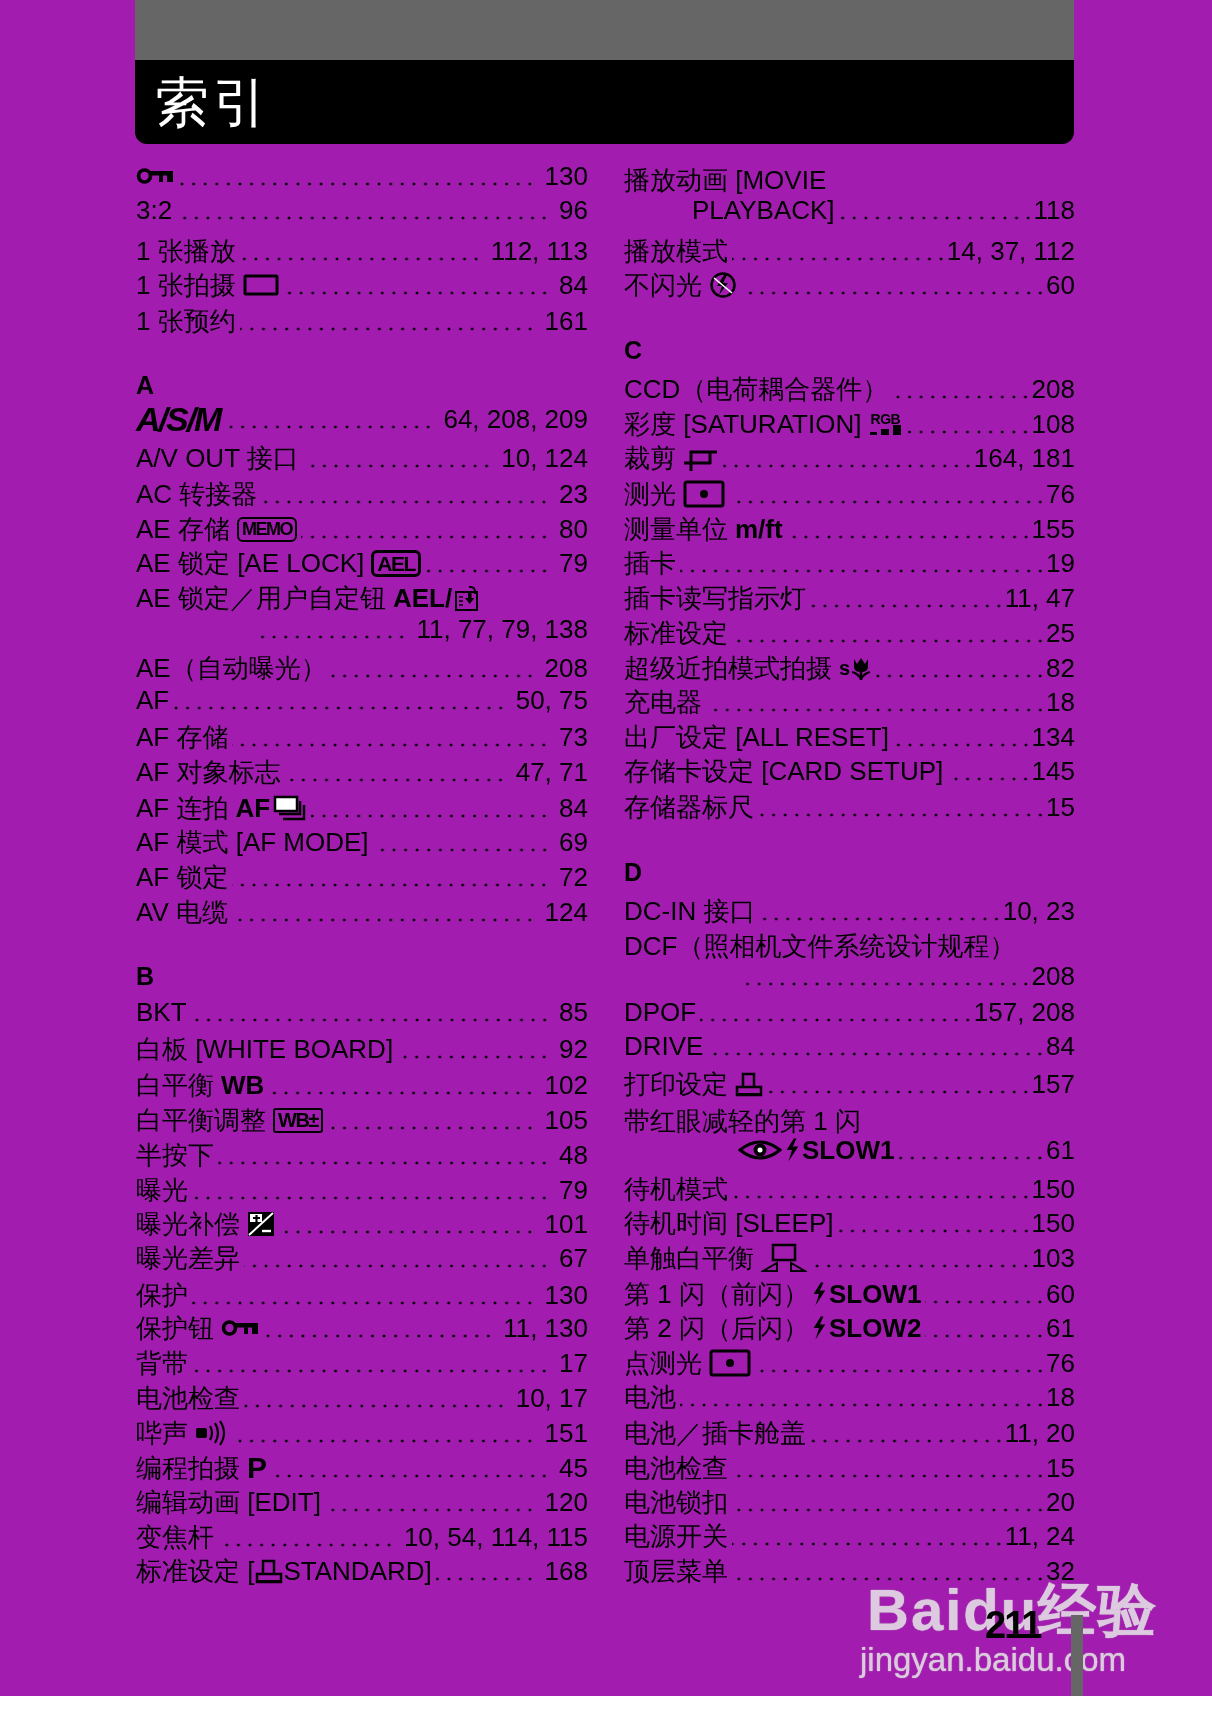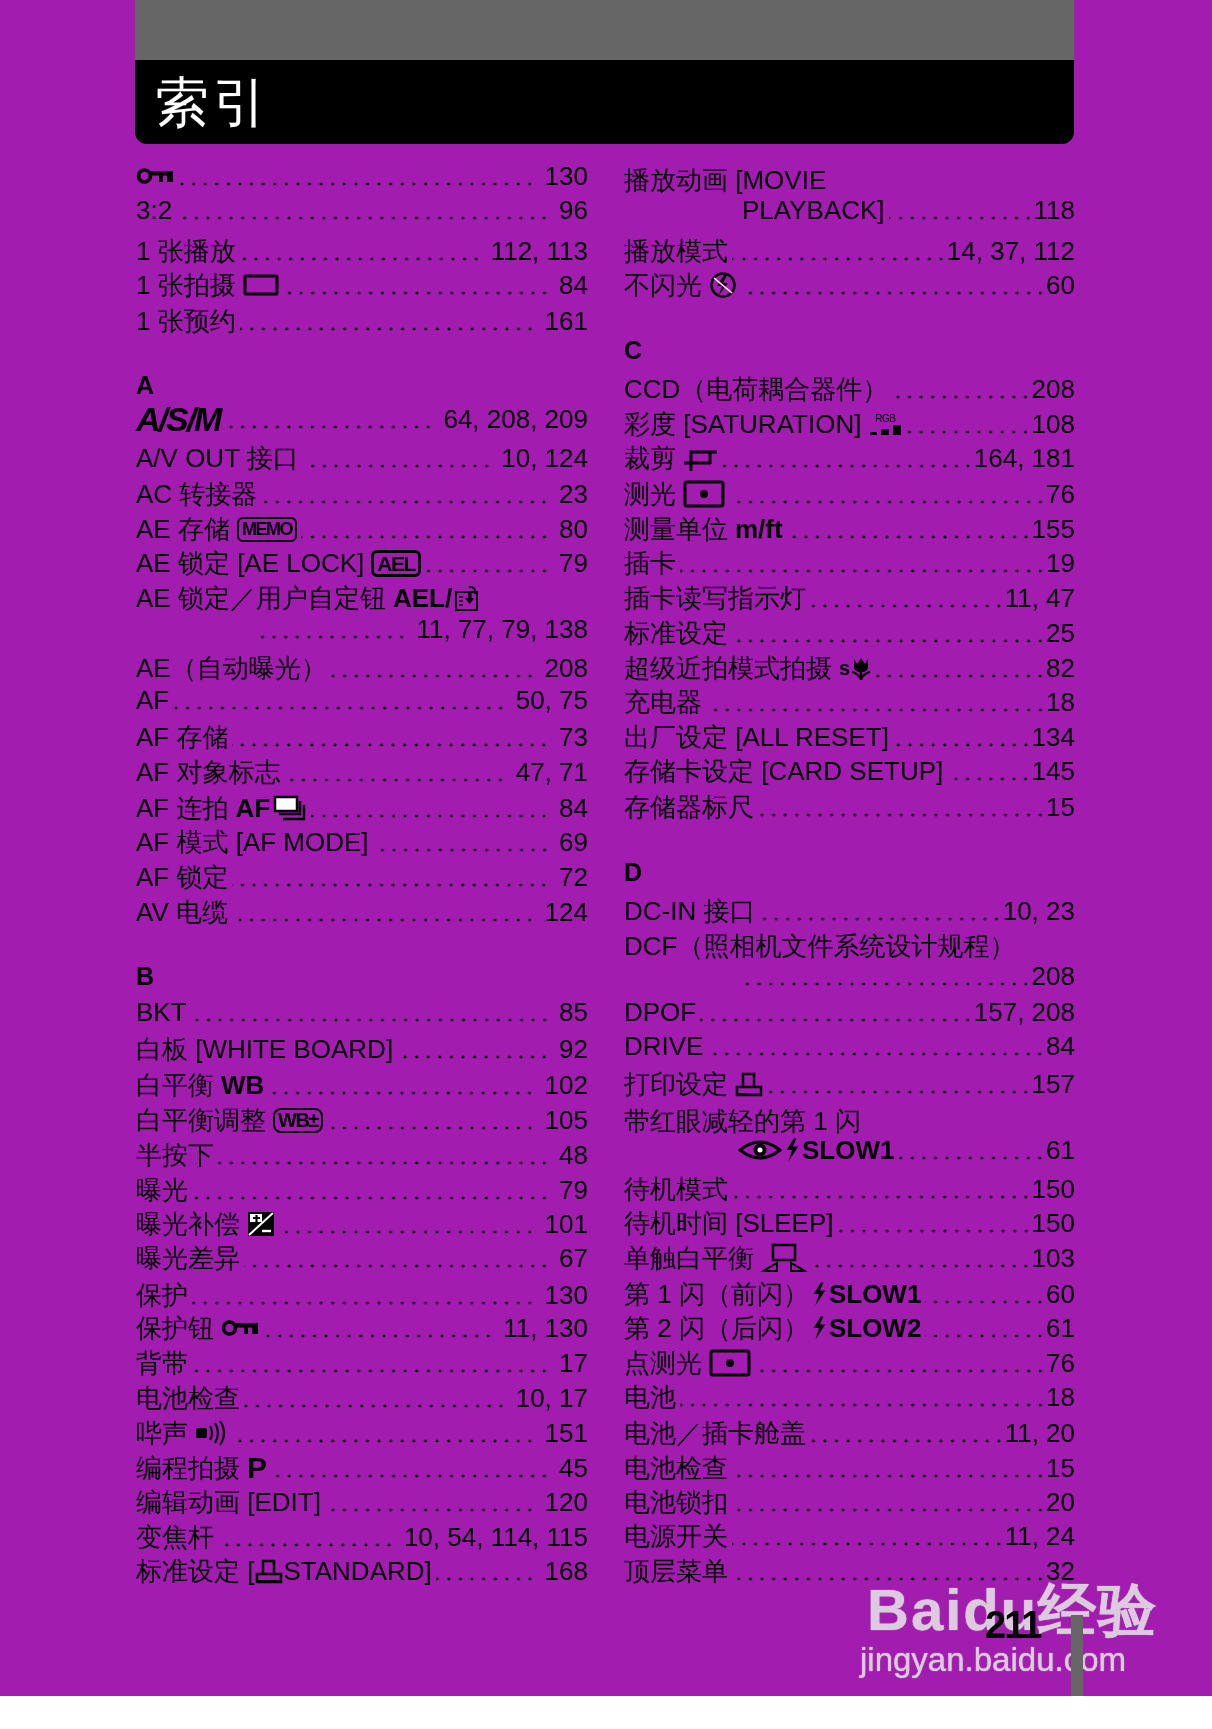--- a/index.html
+++ b/index.html
@@ -16,21 +16,21 @@
         background-image:radial-gradient(circle,#000 0,#000 1.2px,transparent 1.7px);
         background-size:11.6px 4px;background-repeat:repeat-x;background-position:right 0 bottom 7px;margin-left:4px;}
   .L .dots{margin-right:9px;}
   .R .dots{margin-right:0;}
   .bold{font-weight:bold;margin-left:7px;}
   .big{font-size:34px;font-weight:bold;letter-spacing:-2px;font-style:italic;}
   .ico{display:inline-flex;align-items:center;height:34px;margin-left:7px;}
   .badge{display:inline-block;border:2.5px solid #000;border-radius:6px;font-weight:bold;font-size:18px;line-height:21px;
          padding:0 3px;letter-spacing:-1.5px;margin-left:7px;}
   .rgb{display:inline-flex;flex-direction:column;align-items:center;margin-left:7px;line-height:12px;}
-  .rgb-t{font-size:10px;font-weight:normal;letter-spacing:-0.5px;}
+  .rgb-t{font-size:14px;font-weight:bold;letter-spacing:-0.5px;}
   .smacro{font-weight:bold;font-size:20px;margin-left:7px;}
   .sec{position:absolute;font-size:25px;font-weight:bold;line-height:30px;}
   .pnum{position:absolute;left:985px;top:1604px;font-size:38px;font-weight:bold;letter-spacing:-2px;z-index:3;}
   .tab{position:absolute;left:1071px;top:1615px;width:12px;height:114px;background:#666666;z-index:3;}
   .wm{position:absolute;left:860px;top:1580px;z-index:2;color:#e9e9e9;
       text-shadow:0 0 1px #bdbdbd,0 0 1px #bdbdbd;opacity:0.85;}
   .wm1{font-size:58px;font-weight:bold;line-height:60px;letter-spacing:2px;margin-left:7px;}
   .wm2{font-size:33px;line-height:40px;}
 </style>
 </head>
@@ -209,21 +209,21 @@
 
   <div class="row L" style="top:1068px">
     <span class="lbl">白平衡</span>
     <span class="bold">WB</span>
     <span class="dots"></span>
     <span class="pg">102</span>
   </div>
 
   <div class="row L" style="top:1103px">
     <span class="lbl">白平衡调整</span>
-    <span class="badge" style="font-size:20px;border-radius:8px">WB±</span>
+    <span class="badge" style="font-size:20px;border-radius:3px">WB±</span>
     <span class="dots"></span>
     <span class="pg">105</span>
   </div>
 
   <div class="row L" style="top:1138px">
     <span class="lbl">半按下</span>
     <span class="dots"></span>
     <span class="pg">48</span>
   </div>
 
@@ -328,21 +328,21 @@
     </span>
     <span class="lbl"> STANDARD]</span>
     <span class="dots"></span>
     <span class="pg">168</span>
   </div>
 
   <div class="row R" style="top:163px">
     <span class="lbl">播放动画 [MOVIE</span>
   </div>
   <div class="row R" style="top:193px">
-    <span class="lbl" style="margin-left:118px">PLAYBACK]</span>
+    <span class="lbl" style="margin-left:68px">PLAYBACK]</span>
     <span class="dots"></span>
     <span class="pg">118</span>
   </div>
 
   <div class="row R" style="top:234px">
     <span class="lbl">播放模式</span>
     <span class="dots"></span>
     <span class="pg">14, 37, 112</span>
   </div>
 

